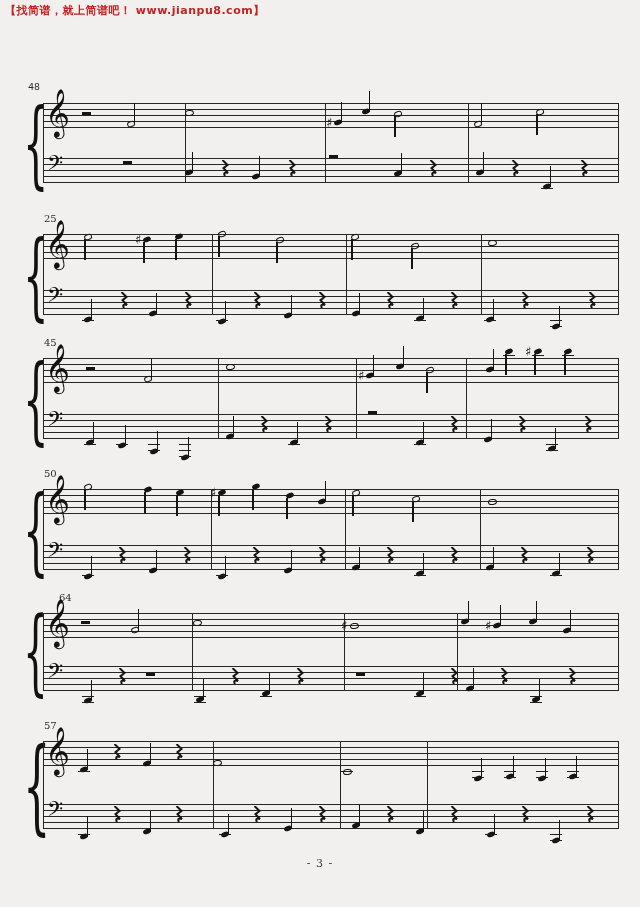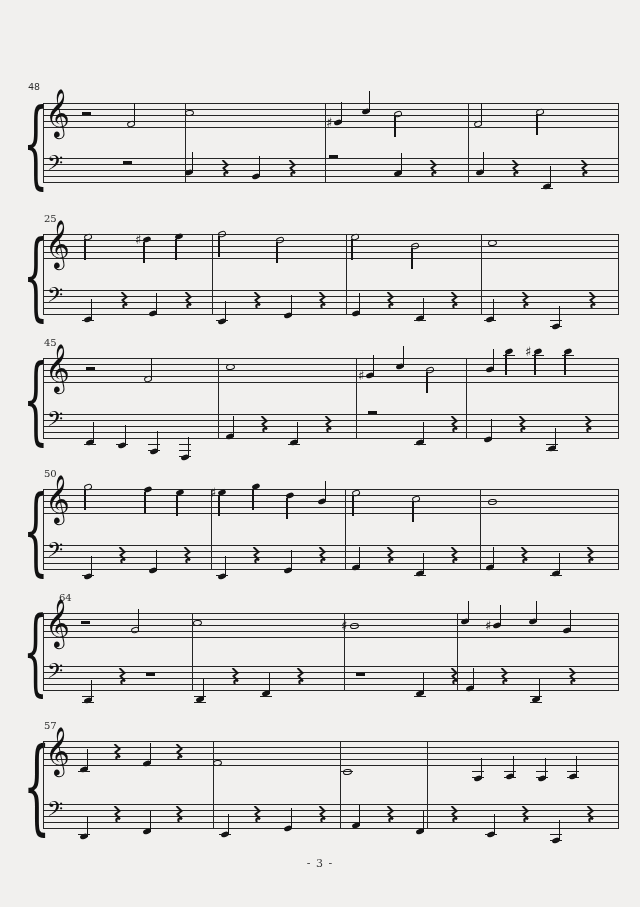--- a/index.html
+++ b/index.html
@@ -29,20 +29,21 @@
   .stem{position:absolute;width:1.25px;background:#141414;}
   .rh{position:absolute;width:9px;height:3.4px;background:#141414;}
   .rq{position:absolute;}
   .lg{position:absolute;width:12px;height:1.2px;background:#1d1d1d;}
   .sharp{position:absolute;font-size:13px;line-height:14px;color:#111;font-weight:bold;font-family:"DejaVu Sans",sans-serif;}
 </style>
 </head>
 <body>
 
 <div class="page">
+  <div class="hdr" style="color: rgb(196, 34, 34);">【找简谱，就上简谱吧！ www.jianpu8.com】</div>
   <div id="score">
       <div class="mnum" style="left: 28px; top: 82px; font-family: Liberation Mono, monospace;">48</div>
       <div class="brace" style="left: 23px; top: 96px; font-size: 95px;">{</div>
       <div class="sline" style="left: 43px; top: 103px; width: 575px;"></div>
       <div class="sline" style="left: 43px; top: 109px; width: 575px;"></div>
       <div class="sline" style="left: 43px; top: 115px; width: 575px;"></div>
       <div class="sline" style="left: 43px; top: 121px; width: 575px;"></div>
       <div class="sline" style="left: 43px; top: 127px; width: 575px;"></div>
       <div class="sline" style="left: 43px; top: 158px; width: 575px;"></div>
       <div class="sline" style="left: 43px; top: 164px; width: 575px;"></div>

